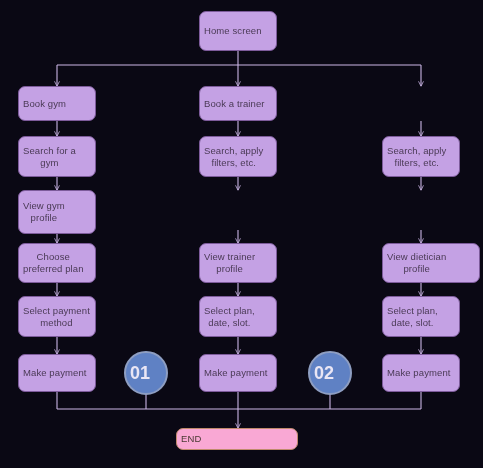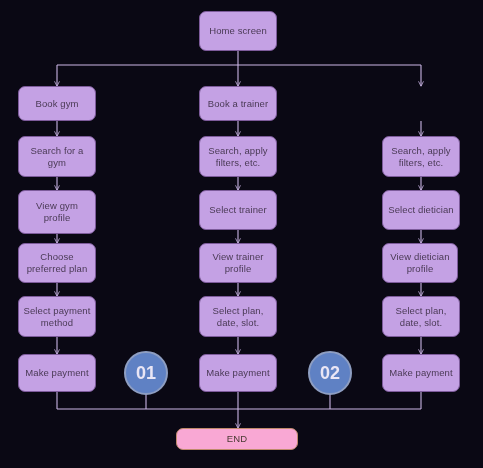--- a/index.html
+++ b/index.html
@@ -24,21 +24,20 @@
     width: 483px;
     height: 468px;
     pointer-events: none;
   }
   .node {
     position: absolute;
     box-sizing: border-box;
     border-radius: 7px;
     display: flex;
     align-items: center;
-    justify-content: center;
     text-align: center;
     line-height: 1.25;
     letter-spacing: 0.1px;
   }
   .node.process {
     background: #c4a1e4;
     border: 1px solid #7d5b9b;
     color: #4a3a55;
     font-size: 9.5px;
   }
@@ -137,43 +136,37 @@
     <span class="node-label">Make payment</span>
   </div>
 
   <div class="node process" style="left:199px; top:86px; width:78px; height:35px;">
     <span class="node-label">Book a trainer</span>
   </div>
   <div class="node process" style="left:199px; top:136px; width:78px; height:41px;">
     <span class="node-label">Search, apply
 filters, etc.</span>
   </div>
-  <div class="node process" style="left:199px; top:190px; width:78px; height:40px;">
-    <span class="node-label">Select trainer</span>
-  </div>
   <div class="node process" style="left:199px; top:243px; width:78px; height:40px;">
     <span class="node-label">View trainer
 profile</span>
   </div>
   <div class="node process" style="left:199px; top:296px; width:78px; height:41px;">
     <span class="node-label">Select plan,
 date, slot.</span>
   </div>
   <div class="node process" style="left:199px; top:354px; width:78px; height:38px;">
     <span class="node-label">Make payment</span>
   </div>
 
   <div class="node process" style="left:382px; top:136px; width:78px; height:41px;">
     <span class="node-label">Search, apply
 filters, etc.</span>
   </div>
-  <div class="node process" style="left:382px; top:190px; width:78px; height:40px;">
-    <span class="node-label">Select dietician</span>
-  </div>
-  <div class="node process" style="left:382px; top:243px; width:76px; height:40px;">
+  <div class="node process" style="left:382px; top:243px; width:98px; height:40px;">
     <span class="node-label">View dietician
 profile</span>
   </div>
   <div class="node process" style="left:382px; top:296px; width:78px; height:41px;">
     <span class="node-label">Select plan,
 date, slot.</span>
   </div>
   <div class="node process" style="left:382px; top:354px; width:78px; height:38px;">
     <span class="node-label">Make payment</span>
   </div>

